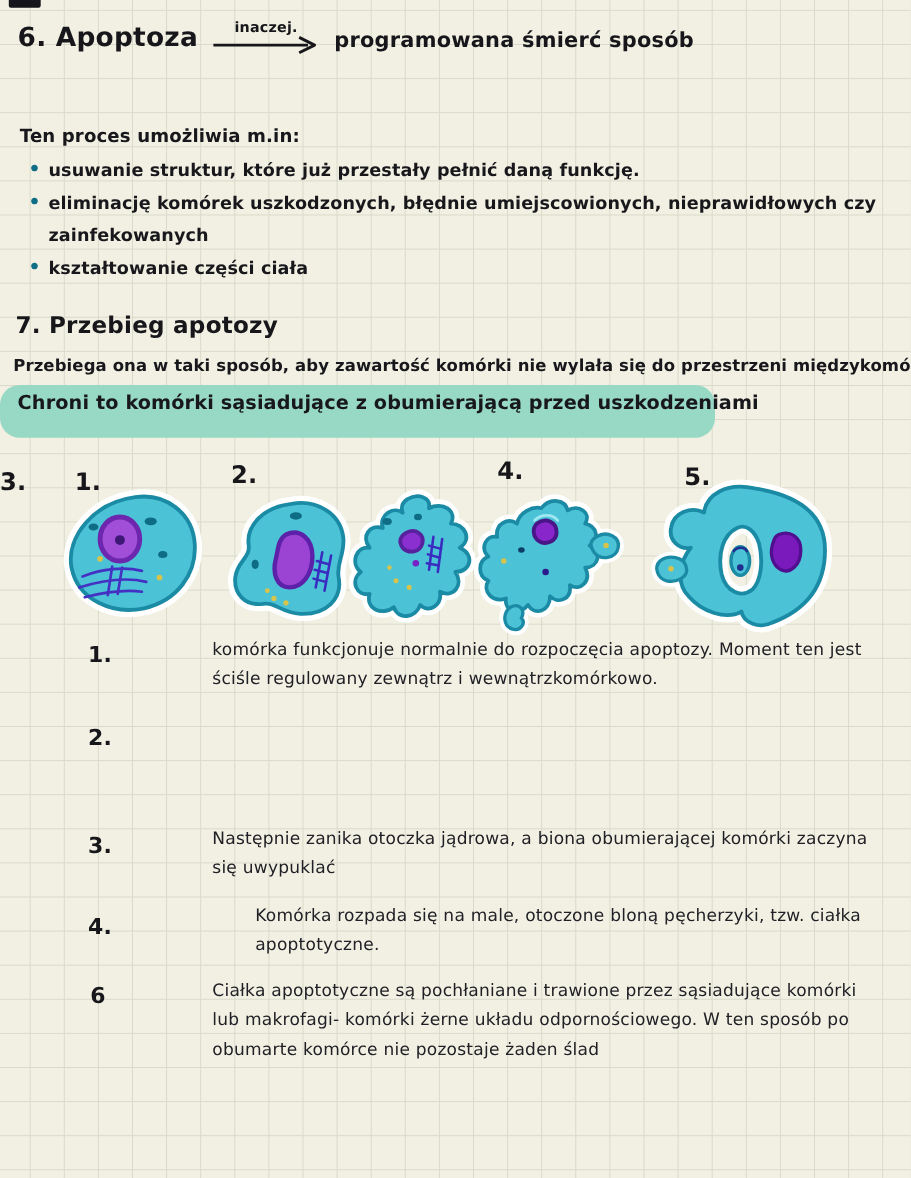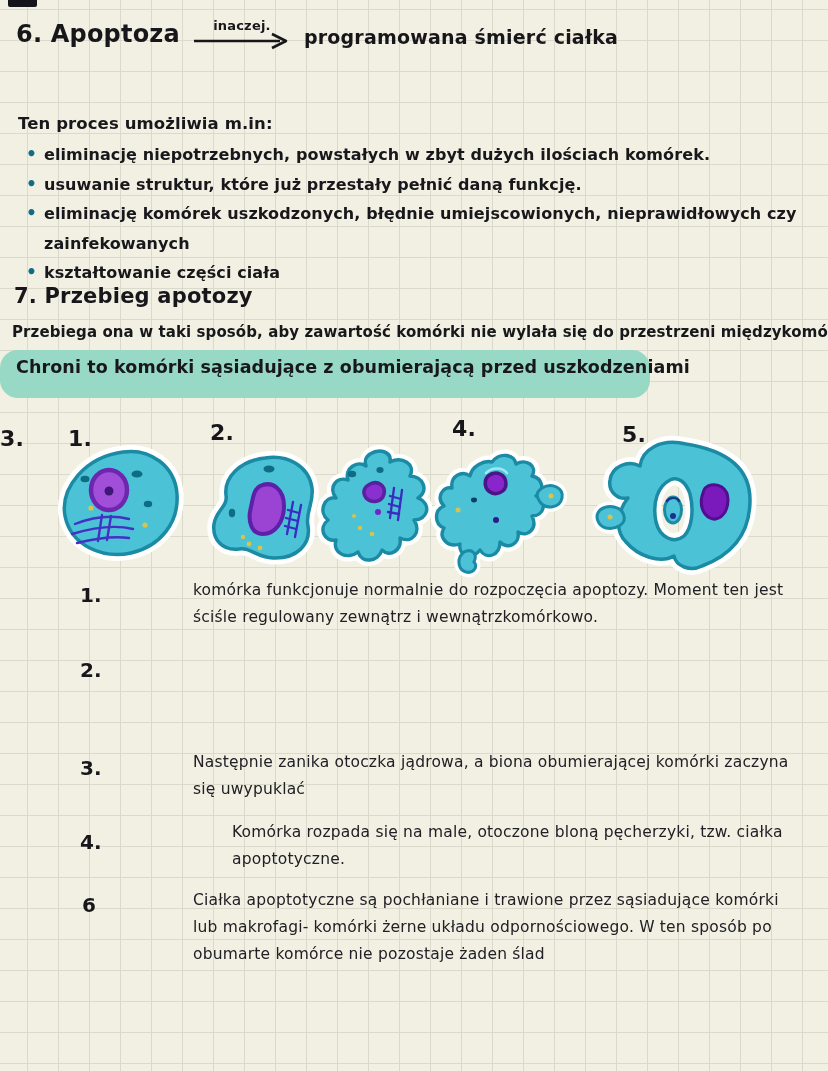--- a/index.html
+++ b/index.html
@@ -52,28 +52,27 @@
 
   <div class="abs heading6">
     <span class="hw h-title">6. Apoptoza</span>
     <span class="arrow-wrap">
       <span class="hw arrow-label">inaczej.</span>
       <svg width="100" height="16" viewBox="0 0 100 16">
         <path d="M2,9 L88,9" stroke="#17171b" stroke-width="2.6" fill="none"></path>
         <path d="M80,2 L94,9 L80,16" stroke="#17171b" stroke-width="2.6" fill="none" stroke-linejoin="round"></path>
       </svg>
     </span>
-    <span class="hw h-def">programowana śmierć ciałka</span>
+    <span class="hw h-def">programowana śmierć sposób</span>
   </div>
 
 
   <div class="abs process-line hw-body">Ten proces umożliwia m.in:</div>
 
   <div class="abs bullets">
-    <div class="bullet hw-body"><span>eliminację niepotrzebnych, powstałych w zbyt dużych ilościach komórek.</span></div>
     <div class="bullet hw-body"><span>usuwanie struktur, które już przestały pełnić daną funkcję.</span></div>
     <div class="bullet hw-body"><span>eliminację komórek uszkodzonych, błędnie umiejscowionych, nieprawidłowych czy zainfekowanych</span></div>
     <div class="bullet hw-body"><span>kształtowanie części ciała</span></div>
   </div>
 
   <div class="abs heading7 hw">7. Przebieg apotozy</div>
   <div class="abs para7 hw-body">Przebiega ona w taki sposób, aby zawartość komórki nie wylała się do przestrzeni międzykomórkowej</div>
   <div class="abs hl-pill">
     <div class="abs hl-text hw-body">Chroni to komórki sąsiadujące z obumierającą przed uszkodzeniami</div>
   </div>

